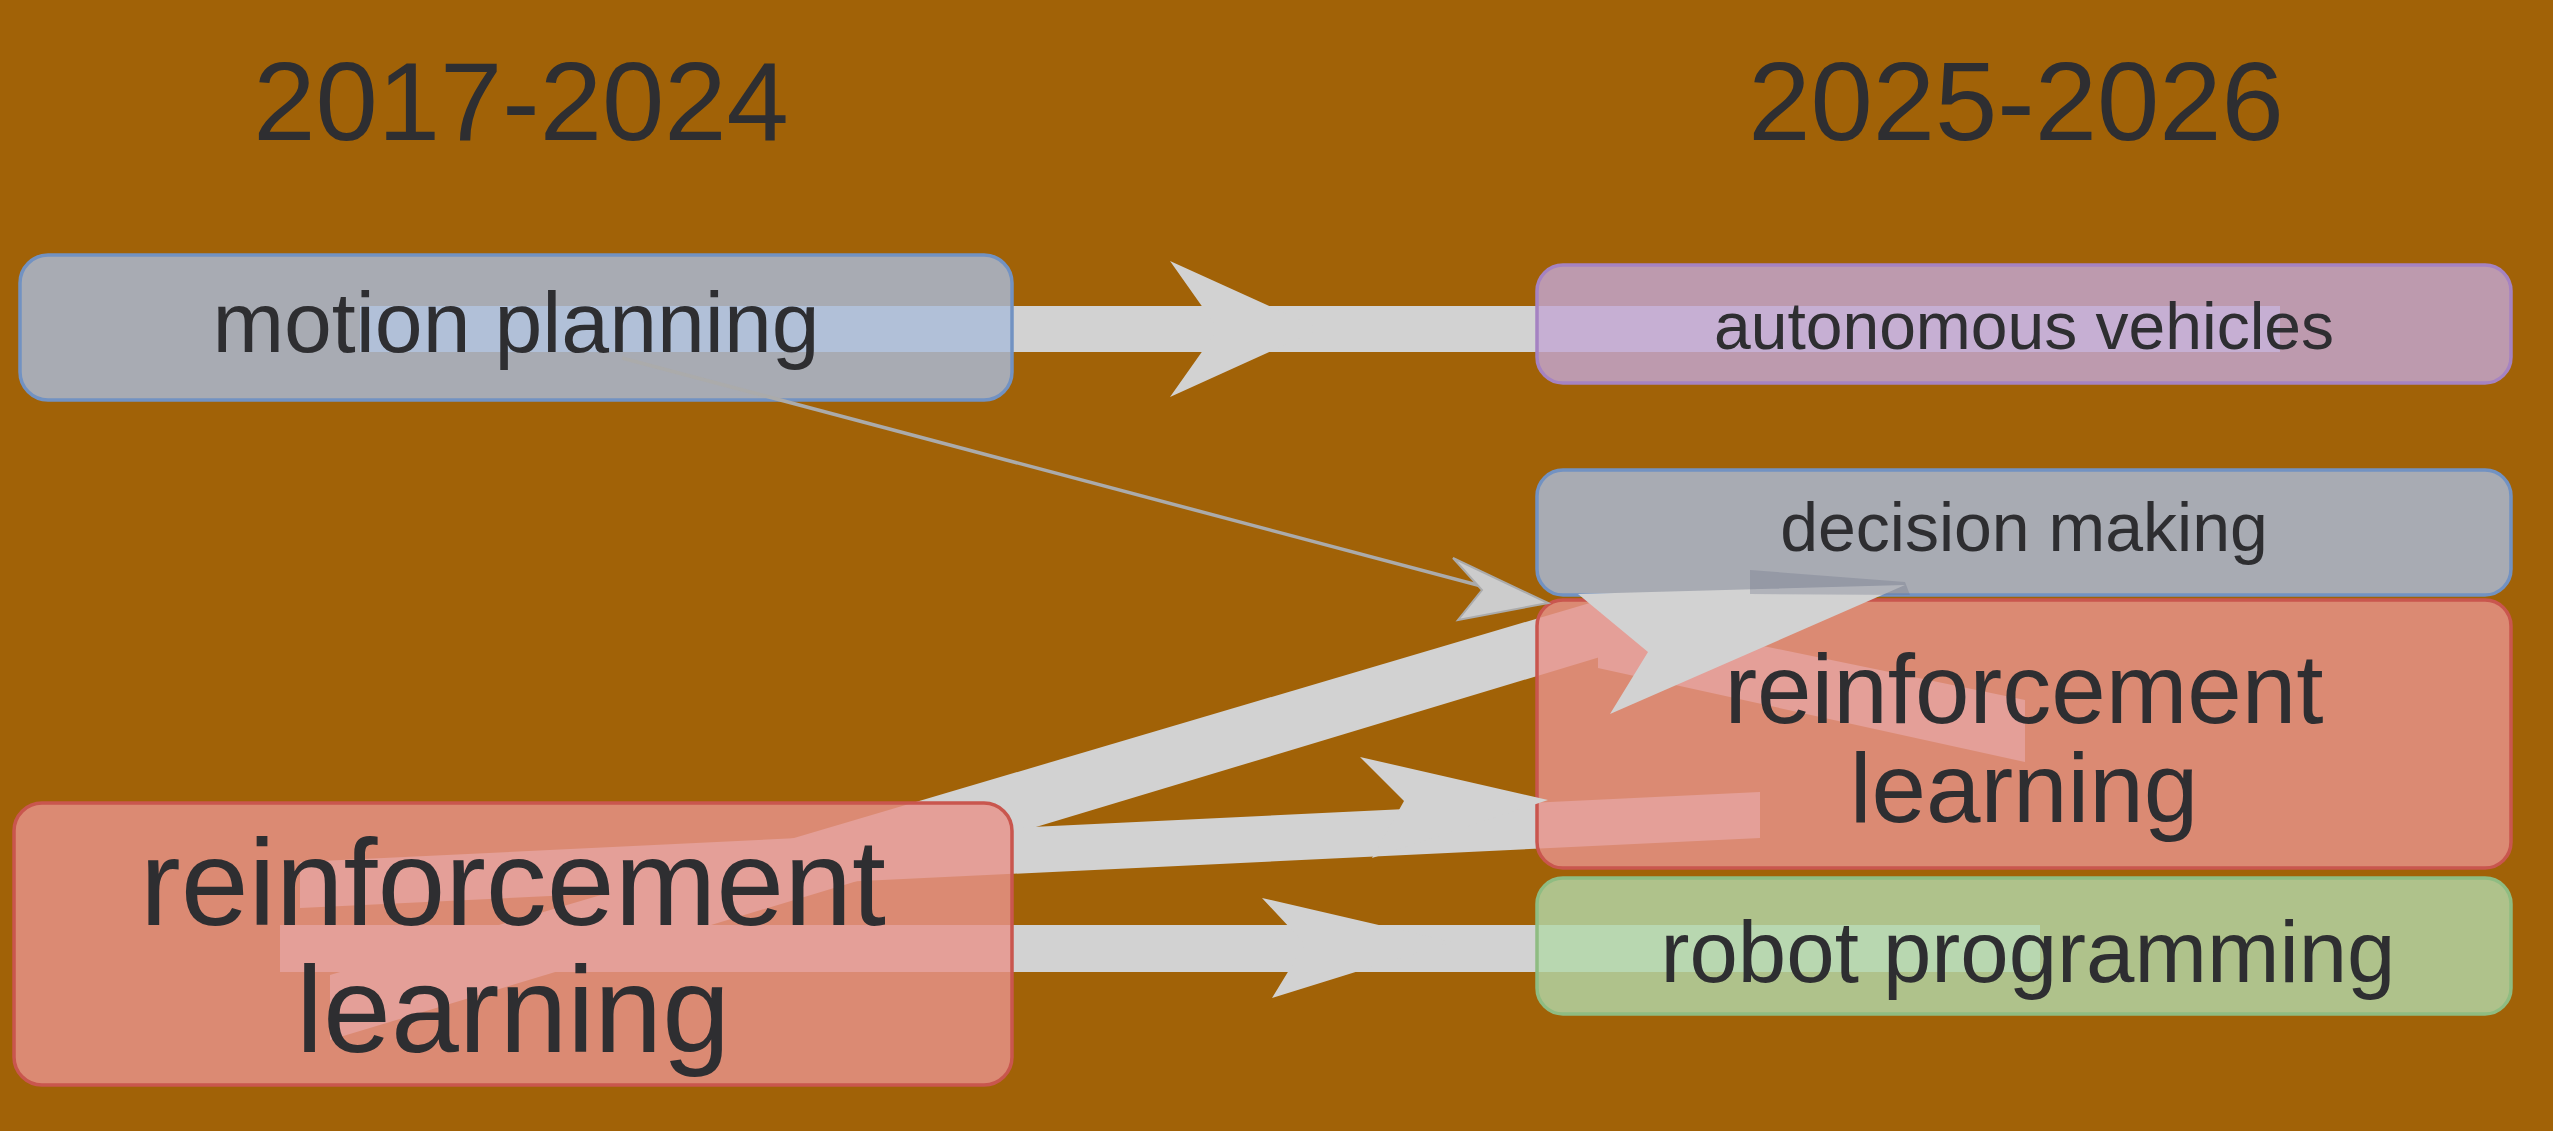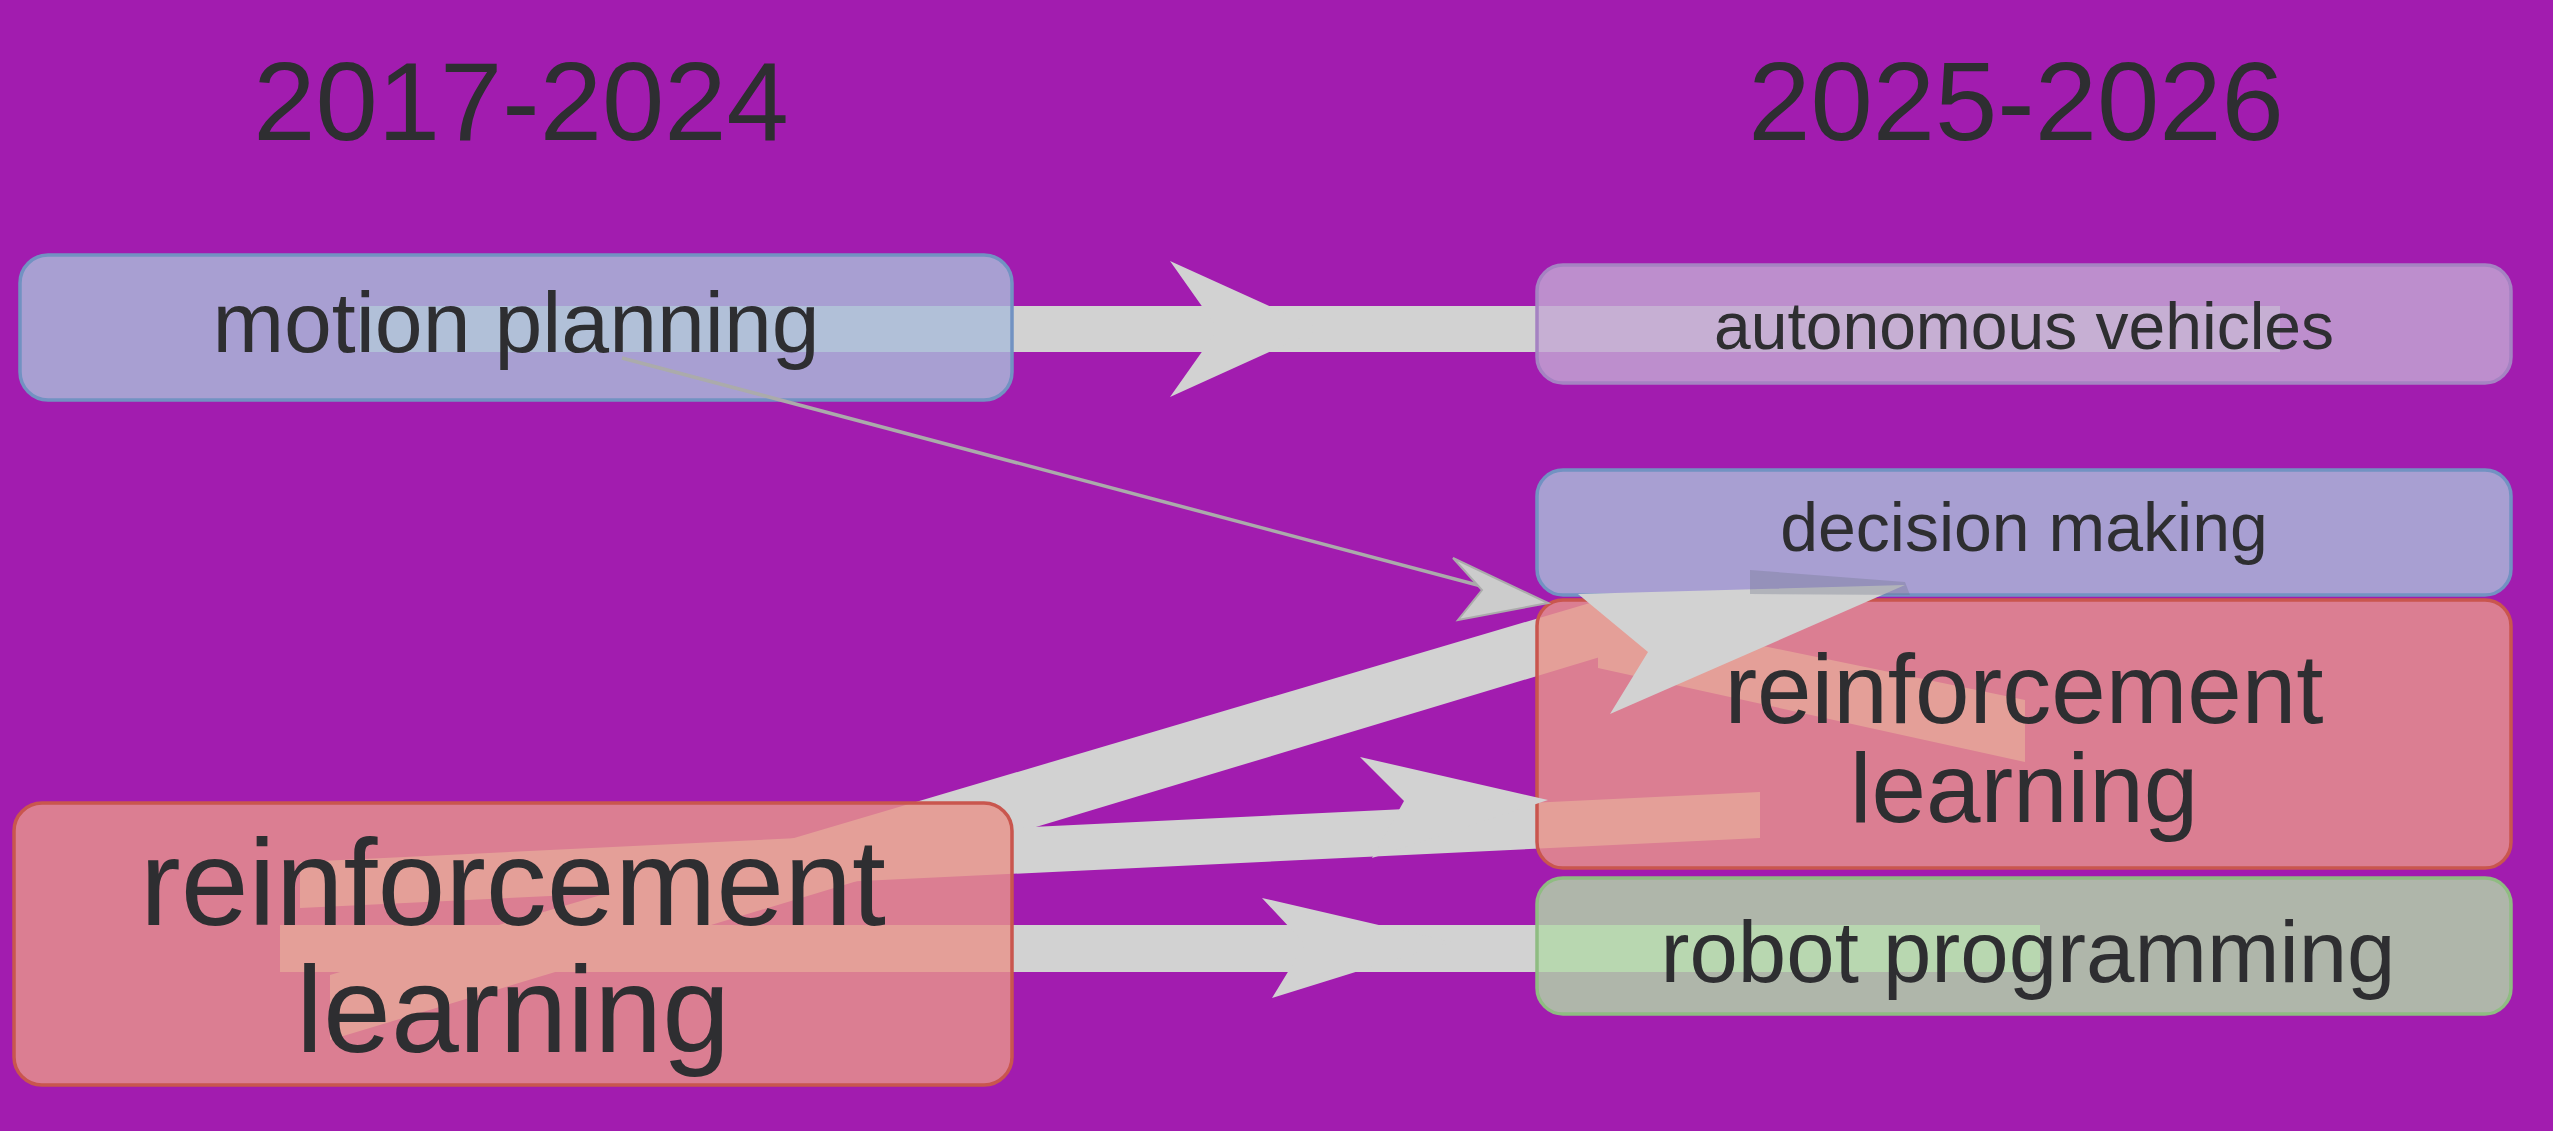--- a/index.html
+++ b/index.html
@@ -4,21 +4,21 @@
 <style>
   html, body {
     margin: 0;
     padding: 0;
     background: #ffffff;
   }
   .figure-wrap {
     width: 2553px;
     height: 1131px;
     position: relative;
-    background: #a21caf;
+    background: #a16207;
     overflow: hidden;
   }
   svg text {
     font-family: "Liberation Sans", "DejaVu Sans", sans-serif;
   }
   .node-label { font-weight: 400; }
   .col-header { font-weight: 400; }
 </style>
 </head>
 <body>

